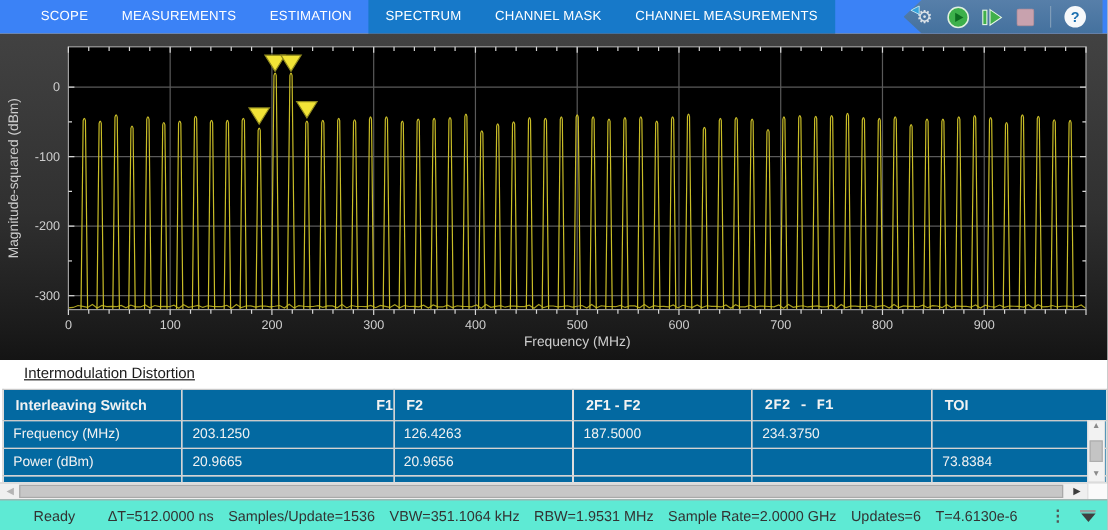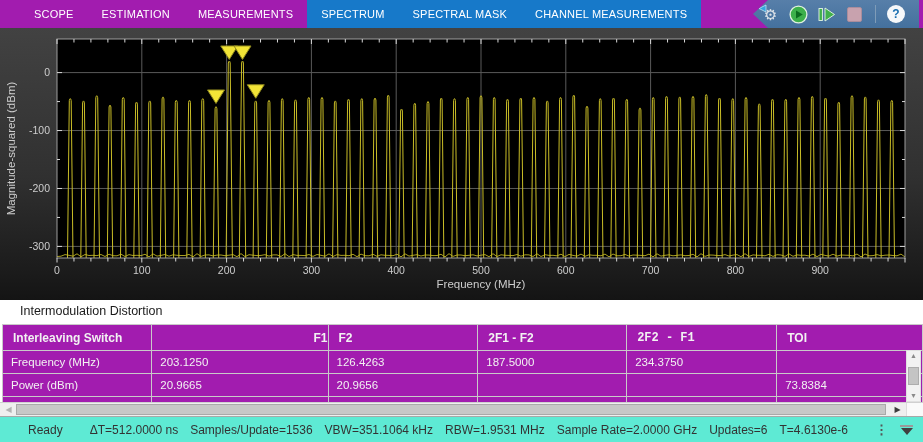--- a/index.html
+++ b/index.html
@@ -1,20 +1,20 @@
 <!DOCTYPE html>
 <html><head>
 <meta charset="utf-8">
 <style>
   html,body{margin:0;padding:0;background:#888;}
   *{box-sizing:border-box;font-family:"Liberation Sans",sans-serif;}
   #app{position:relative;width:923px;height:442px;background:#fff;overflow:hidden;}
 
   
-  #toolbar{position:absolute;left:0;top:0;width:923px;height:28px;background:#a21caf;display:flex;align-items:stretch;}
+  #toolbar{position:absolute;left:0;top:0;width:923px;height:28px;background:#3b82f6;display:flex;align-items:stretch;}
   #tabs{display:flex;align-items:stretch;padding-left:20px;}
   .tab{display:flex;align-items:center;padding:0 14px;color:#fff;font-size:11px;letter-spacing:.2px;cursor:pointer;white-space:nowrap;}
   #tab-group-highlight{display:flex;align-items:center;background:#1779c9;}
   #banner{position:absolute;right:4px;top:0;height:28px;width:166px;
     background:linear-gradient(#577fa9,#44719e);
     clip-path:polygon(15px 0,0 50%,15px 100%,100% 100%,100% 0);
     display:flex;align-items:center;justify-content:flex-end;gap:9px;padding-right:14px;}
   .tb-icon{display:flex;align-items:center;justify-content:center;width:19px;height:19px;cursor:pointer;}
   #gear-wrap{position:relative;}
   #gear-glyph{font-size:15px;color:#dde3e8;line-height:19px;}
@@ -22,23 +22,23 @@
   .tb-sep{width:1px;height:18px;background:#7f9cb8;margin:0 2px;}
   #help-btn{width:18px;height:18px;border-radius:50%;background:#f6f8fa;color:#1a6fb0;font-size:12px;font-weight:bold;display:flex;align-items:center;justify-content:center;cursor:pointer;}
 
   
   #plot-section{position:absolute;left:0;top:28px;width:923px;height:272px;
     background:linear-gradient(#424242,#303030 55%,#1b1b1b 90%,#141414);}
   #spectrum-svg{position:absolute;left:0;top:0;}
 
   
   #meas-panel{position:absolute;left:0;top:300px;width:923px;height:102px;background:#fff;}
-  #meas-title{position:absolute;left:20px;top:4px;font-size:12.5px;color:#1a1a1a;}
+  #meas-title{position:absolute;left:20px;top:4px;font-size:12.5px;color:#1a1a1a;text-decoration:underline;}
   #imd-table{position:absolute;left:2px;top:24px;border-collapse:collapse;table-layout:fixed;}
-  #imd-table th,#imd-table td{border:1px solid #c9c9c9;background:#a21caf;color:#f2f2f2;
+  #imd-table th,#imd-table td{border:1px solid #c9c9c9;background:#0369a1;color:#f2f2f2;
     font-size:11.5px;padding:0 0 0 8px;height:23px;overflow:hidden;white-space:nowrap;text-align:left;}
   #imd-table th{font-weight:bold;font-size:12px;height:26px;padding-left:10px;}
   #imd-table tr.partial td{height:5px;border-bottom:none;}
   
   #v-scroll{position:absolute;left:906px;top:50px;width:15px;height:52px;background:#f2f2f2;border:1px solid #e0e0e0;display:flex;flex-direction:column;align-items:center;justify-content:space-between;padding:1px 0;}
   .vs-arrow{font-size:7px;color:#8a8a8a;line-height:8px;cursor:pointer;}
   #v-thumb{width:11px;height:18px;background:#c4c4c4;border:1px solid #adadad;cursor:pointer;}
 
   
   #h-scroll{position:absolute;left:0;top:402px;width:923px;height:14px;background:#efefef;border-top:1px solid #d0d0d0;}
@@ -59,25 +59,25 @@
   #dock-tri{width:0;height:0;border-left:6px solid transparent;border-right:6px solid transparent;border-top:7px solid #3f3f3f;}
 </style>
 </head>
 <body>
 
 <div id="app">
 
   <div id="toolbar">
     <div id="tabs">
         <div class="tab">SCOPE</div>
+        <div class="tab">MEASUREMENTS</div>
         <div class="tab">ESTIMATION</div>
-        <div class="tab">MEASUREMENTS</div>
         <div id="tab-group-highlight">
           <div class="tab">SPECTRUM</div>
-          <div class="tab">SPECTRAL MASK</div>
+          <div class="tab">CHANNEL MASK</div>
           <div class="tab">CHANNEL MEASUREMENTS</div>
         </div>
       </div>
     <div id="banner">
       <div class="tb-icon" id="gear-wrap">
         <span id="gear-glyph">⚙</span>
         <svg id="gear-arrow" width="9" height="9">
           <polygon points="8,1 1,4.5 8,8" fill="#35a4dc" stroke="#cfeefb" stroke-width="0.7"></polygon>
         </svg>
       </div>

